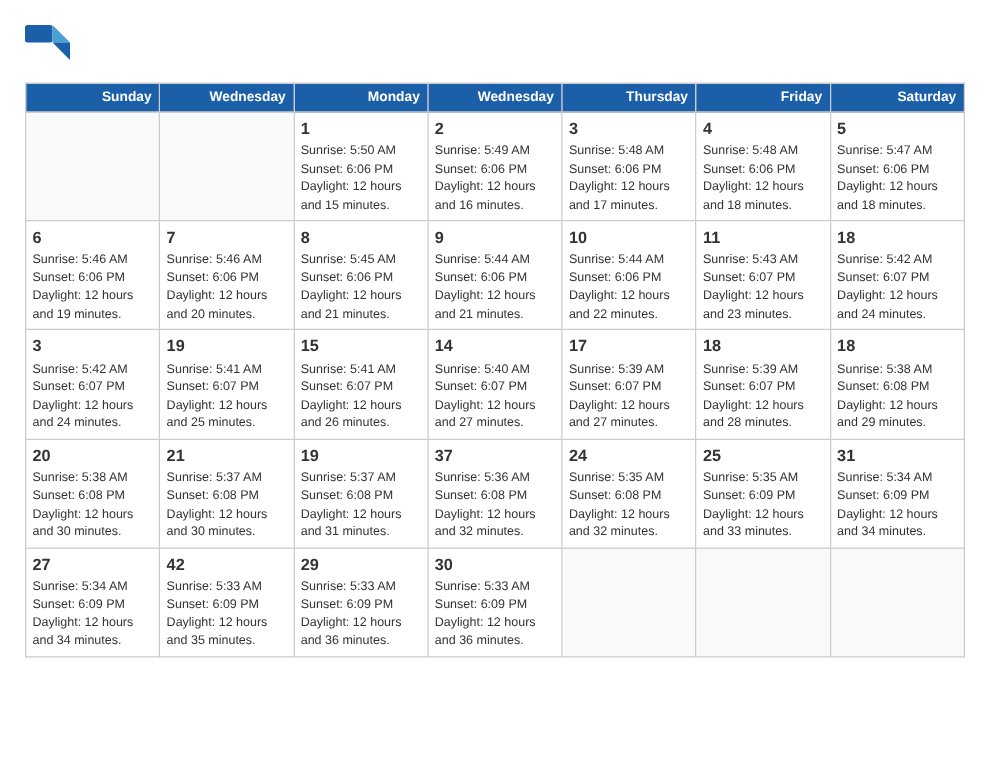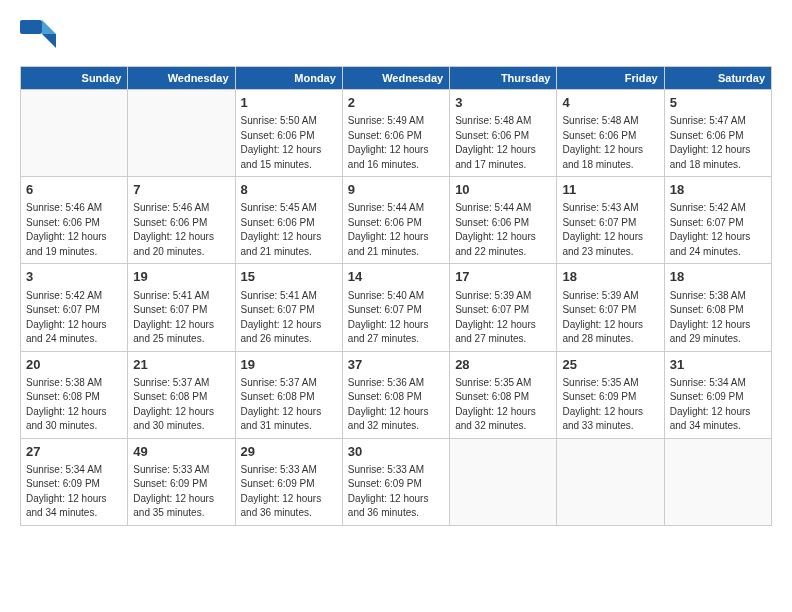--- a/index.html
+++ b/index.html
@@ -208,39 +208,39 @@
         </td>
         <td>
           <div class="day-number">19</div>
           <div class="cell-content">Sunrise: 5:37 AM<br>Sunset: 6:08 PM<br>Daylight: 12 hours and 31 minutes.</div>
         </td>
         <td>
           <div class="day-number">37</div>
           <div class="cell-content">Sunrise: 5:36 AM<br>Sunset: 6:08 PM<br>Daylight: 12 hours and 32 minutes.</div>
         </td>
         <td>
-          <div class="day-number">28</div>
+          <div class="day-number">24</div>
           <div class="cell-content">Sunrise: 5:35 AM<br>Sunset: 6:08 PM<br>Daylight: 12 hours and 32 minutes.</div>
         </td>
         <td>
           <div class="day-number">25</div>
           <div class="cell-content">Sunrise: 5:35 AM<br>Sunset: 6:09 PM<br>Daylight: 12 hours and 33 minutes.</div>
         </td>
         <td>
           <div class="day-number">31</div>
           <div class="cell-content">Sunrise: 5:34 AM<br>Sunset: 6:09 PM<br>Daylight: 12 hours and 34 minutes.</div>
         </td>
       </tr>
       <tr>
         <td>
           <div class="day-number">27</div>
           <div class="cell-content">Sunrise: 5:34 AM<br>Sunset: 6:09 PM<br>Daylight: 12 hours and 34 minutes.</div>
         </td>
         <td>
-          <div class="day-number">49</div>
+          <div class="day-number">42</div>
           <div class="cell-content">Sunrise: 5:33 AM<br>Sunset: 6:09 PM<br>Daylight: 12 hours and 35 minutes.</div>
         </td>
         <td>
           <div class="day-number">29</div>
           <div class="cell-content">Sunrise: 5:33 AM<br>Sunset: 6:09 PM<br>Daylight: 12 hours and 36 minutes.</div>
         </td>
         <td>
           <div class="day-number">30</div>
           <div class="cell-content">Sunrise: 5:33 AM<br>Sunset: 6:09 PM<br>Daylight: 12 hours and 36 minutes.</div>
         </td>

